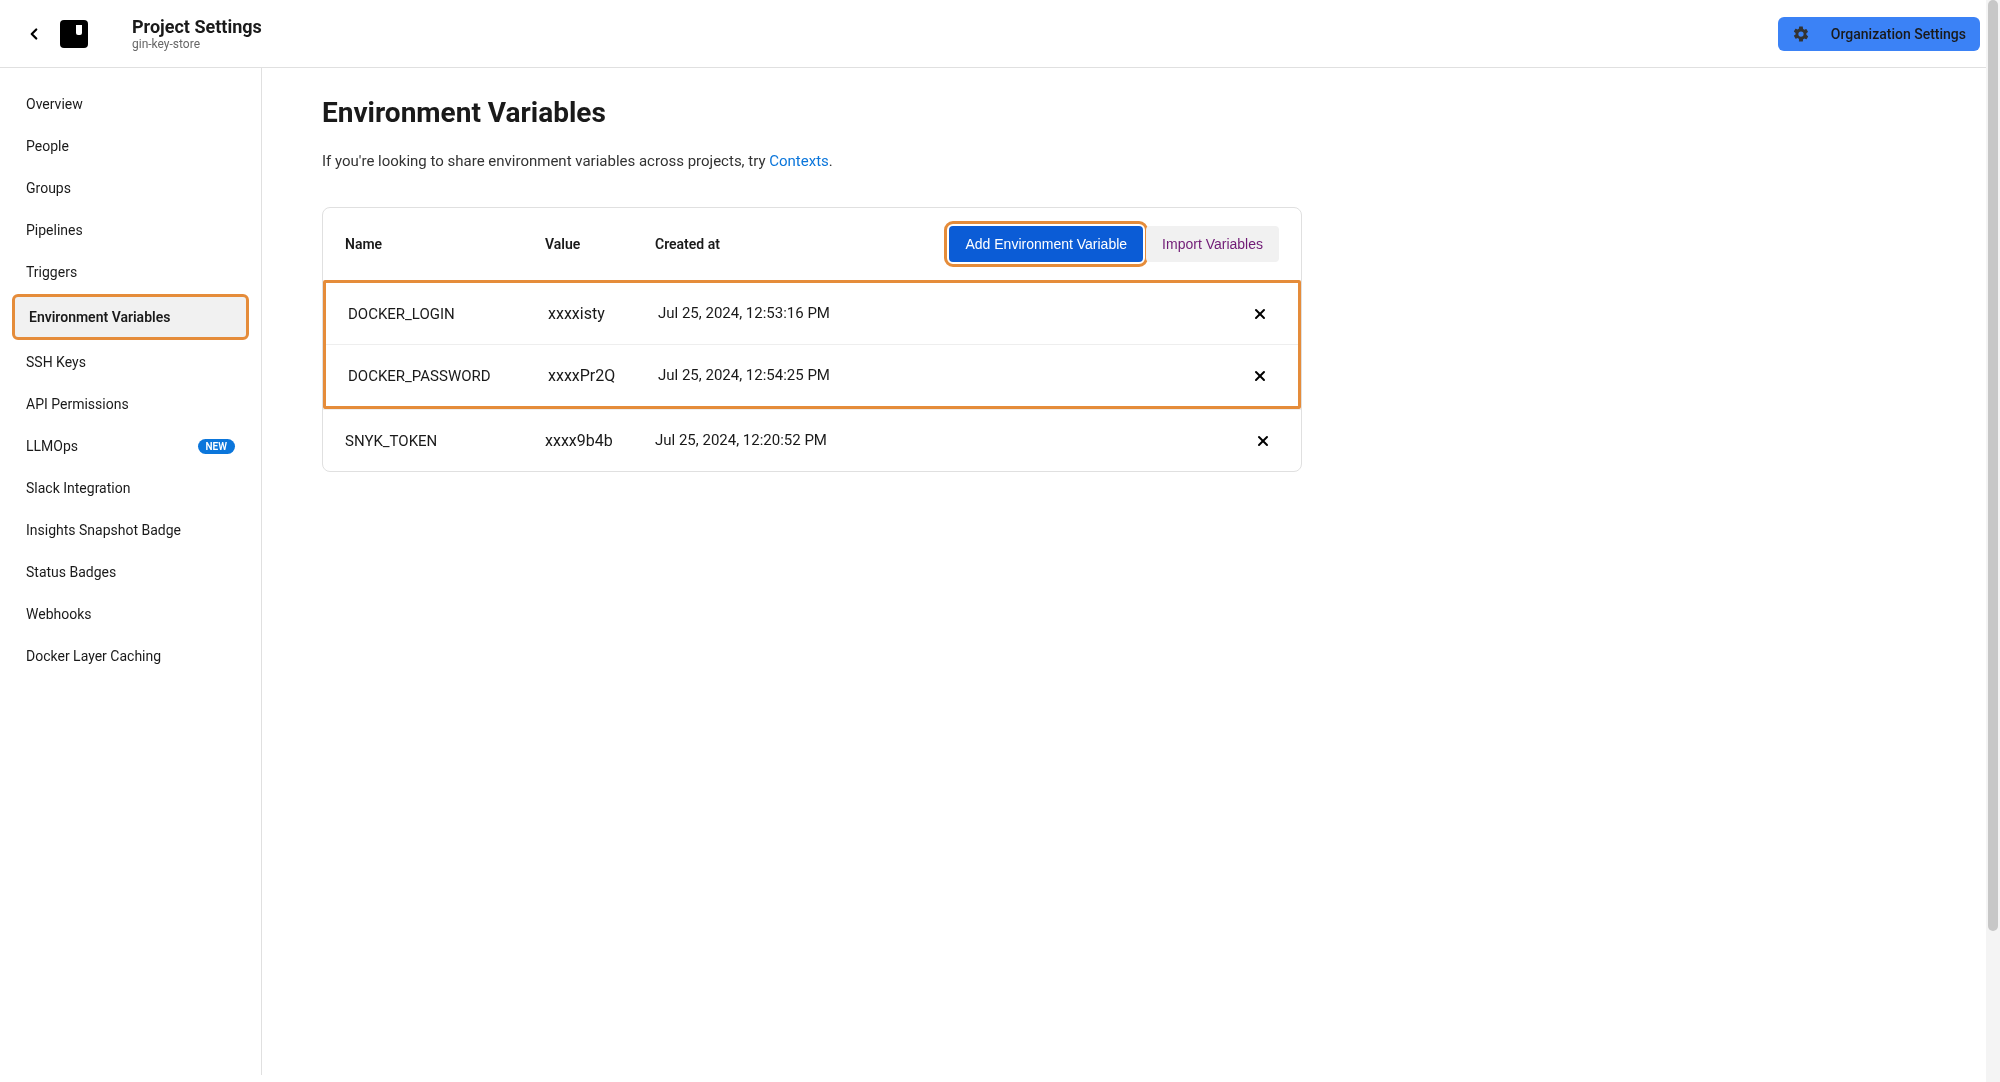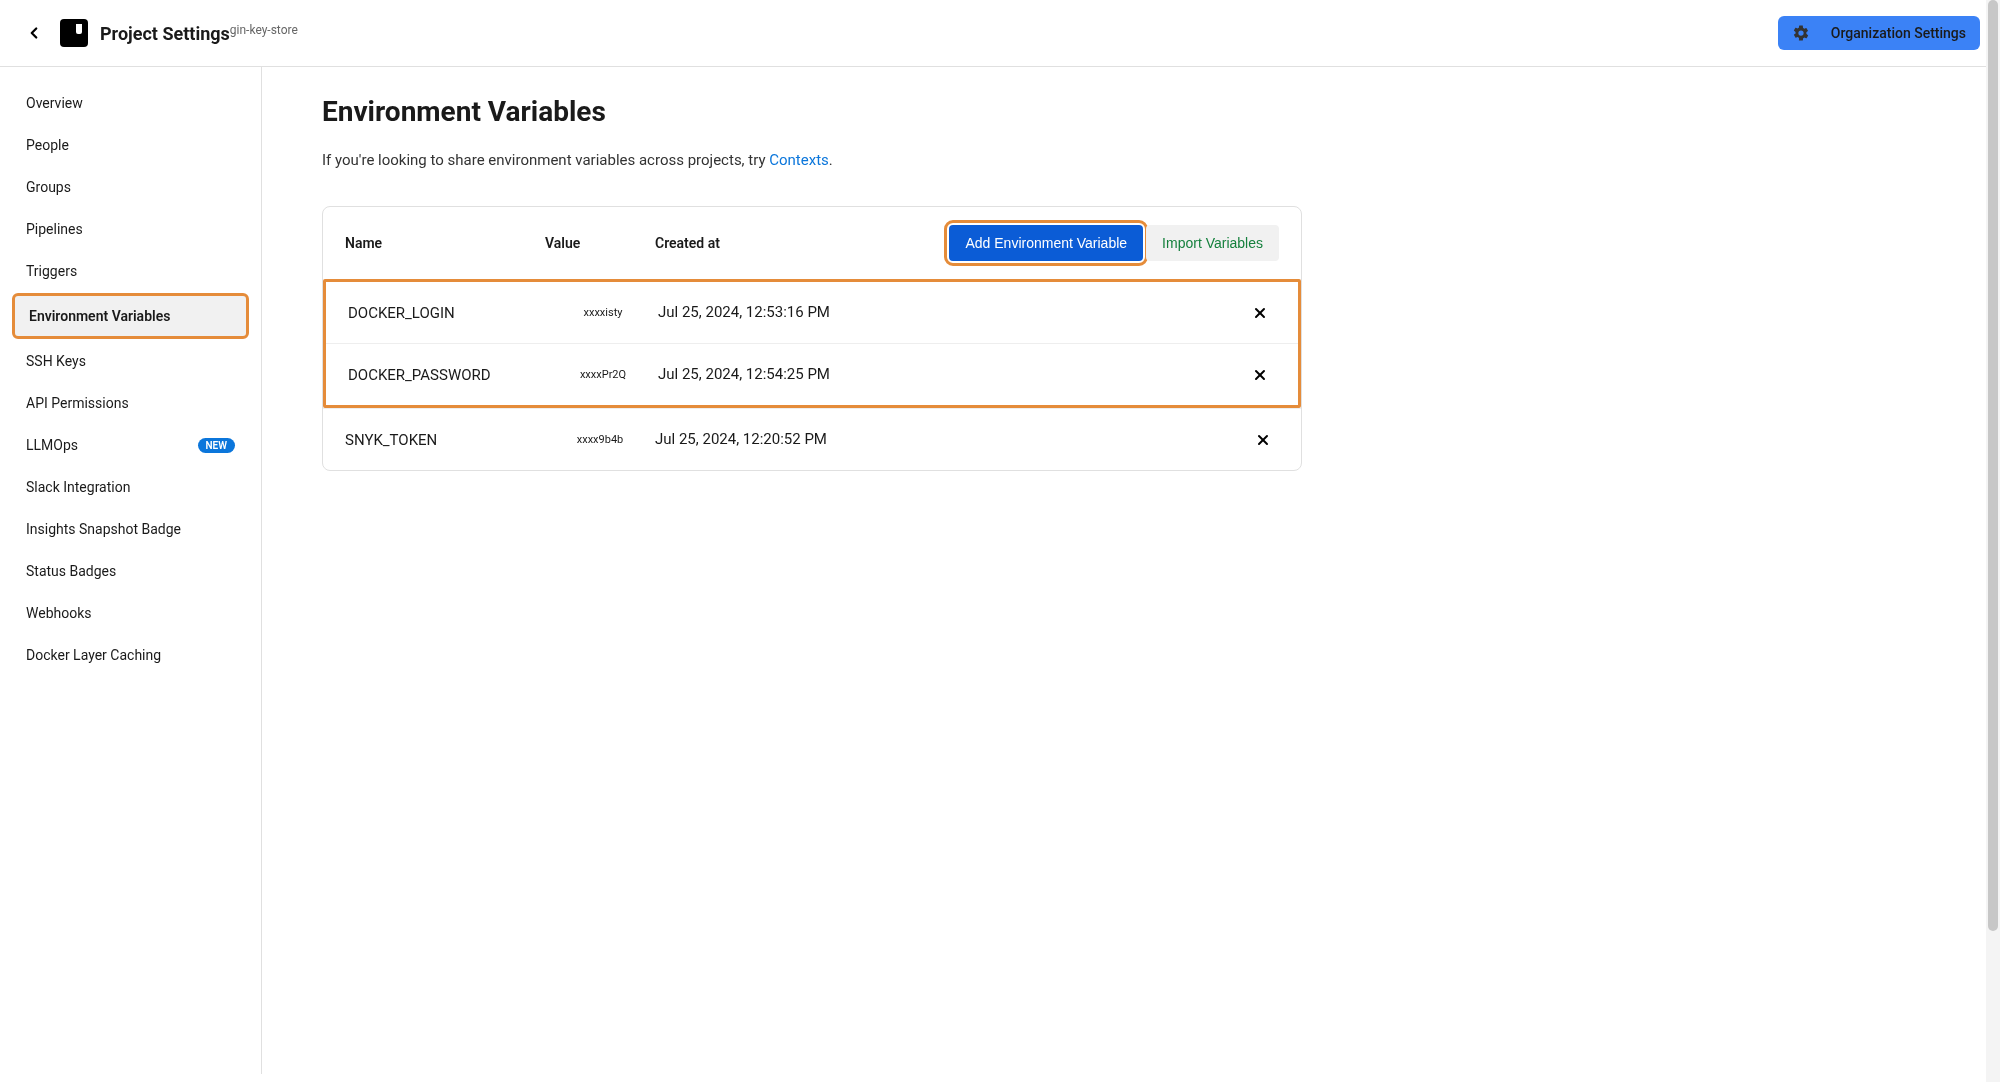--- a/index.html
+++ b/index.html
@@ -48,21 +48,22 @@
       position: absolute;
       right: 6px;
       top: 5px;
       width: 6px;
       height: 10px;
       background: #fff;
       border-radius: 0 0 2px 2px;
     }
     .header-title-group {
       display: flex;
-      flex-direction: row;
+      flex-direction: column;
+      margin-left: 32px;
     }
     .header-title {
       font-size: 18px;
       font-weight: 700;
     }
     .header-subtitle {
       font-size: 12px;
       color: #666;
     }
     .org-settings-btn {
@@ -155,42 +156,42 @@
       padding: 10px 16px;
       border-radius: 4px;
       font-size: 14px;
       cursor: pointer;
       border: none;
       outline: 3px solid #e58c3a;
       outline-offset: 2px;
     }
     .btn-secondary {
       background: #f1f1f1;
-      color: #15803d;
+      color: #701a75;
       padding: 10px 16px;
       border-radius: 4px;
       font-size: 14px;
       cursor: pointer;
       border: none;
     }
     .rows-highlight {
       border: 3px solid #e58c3a;
       border-radius: 2px;
     }
     .table-row {
       display: flex;
       align-items: center;
       padding: 20px 22px;
       border-top: 1px solid #eee;
     }
     .rows-highlight .table-row:first-child {
       border-top: none;
     }
     .cell-name { width: 200px; font-size: 15px; }
-    .cell-value { width: 110px; font-size: 11px; text-align: center; }
+    .cell-value { width: 110px; font-size: 16px; }
     .cell-created { width: 180px; font-size: 15px; line-height: 1.4; }
     .cell-actions {
       margin-left: auto;
       padding-right: 6px;
     }
     .close-btn {
       cursor: pointer;
       width: 20px;
       height: 20px;
       display: flex;

